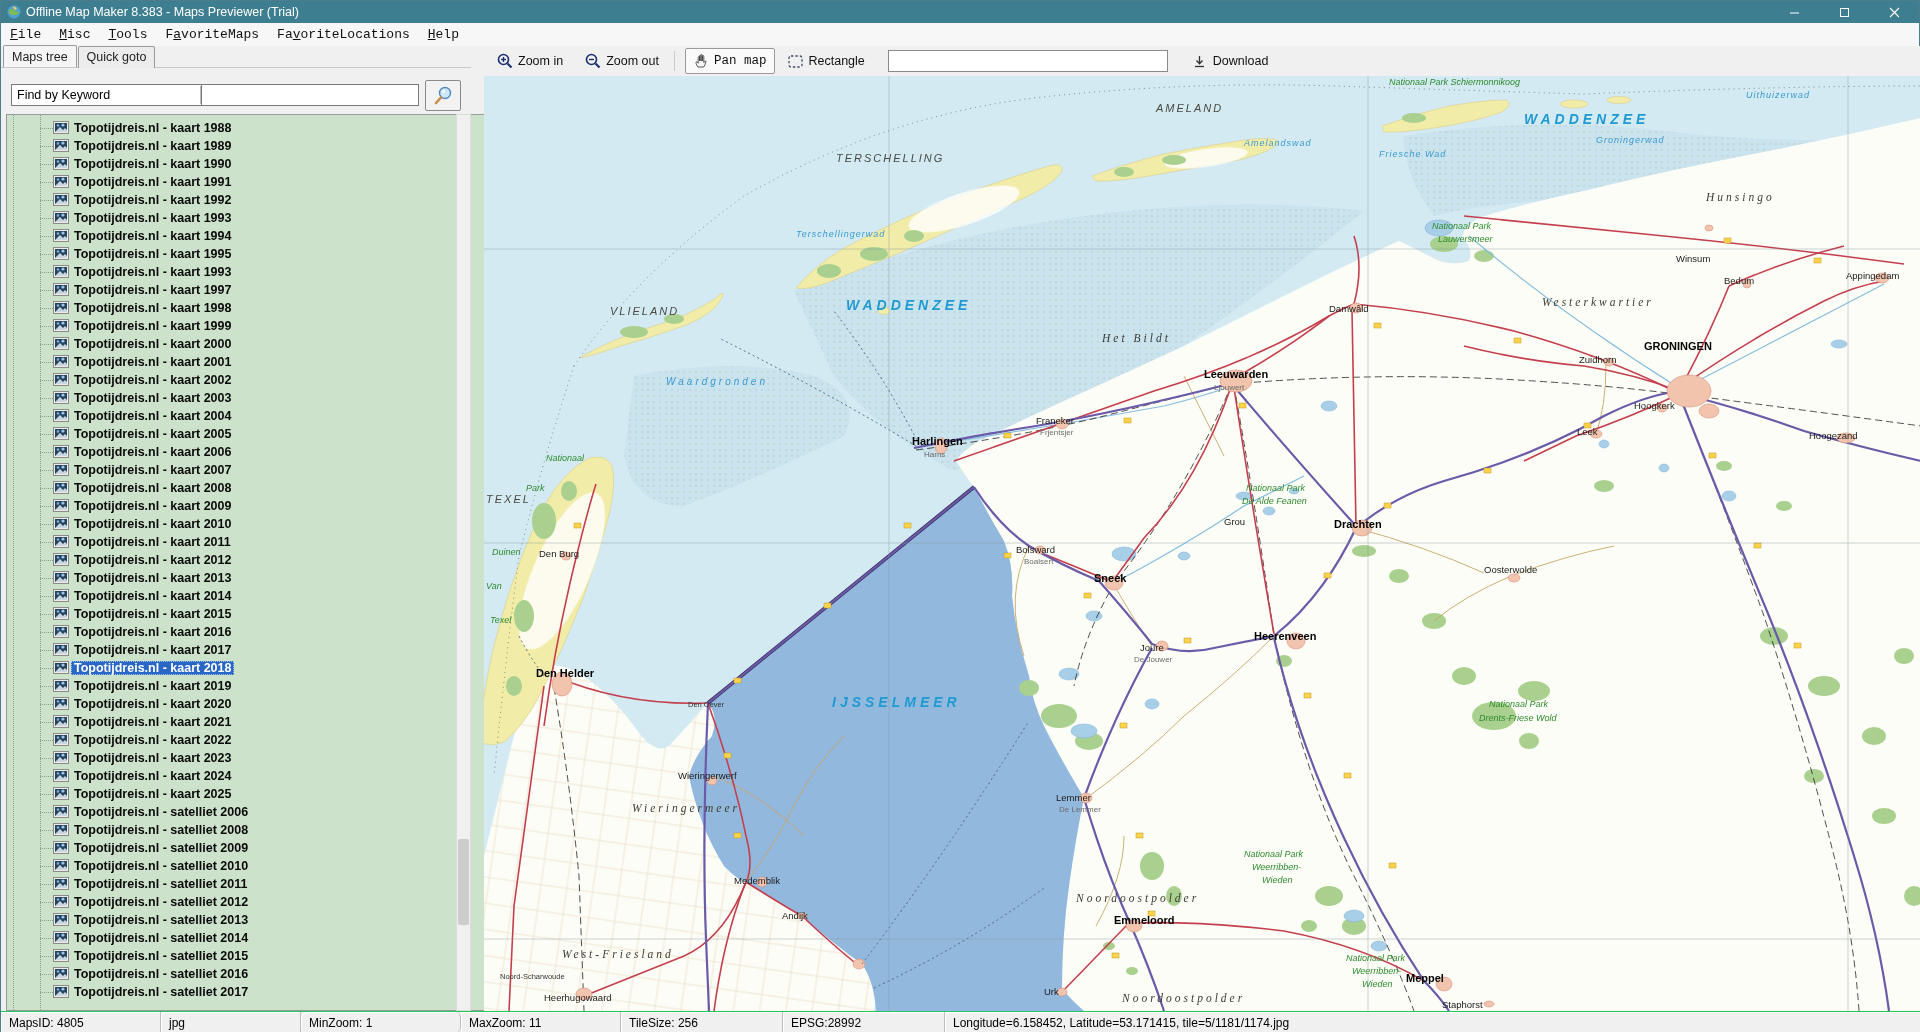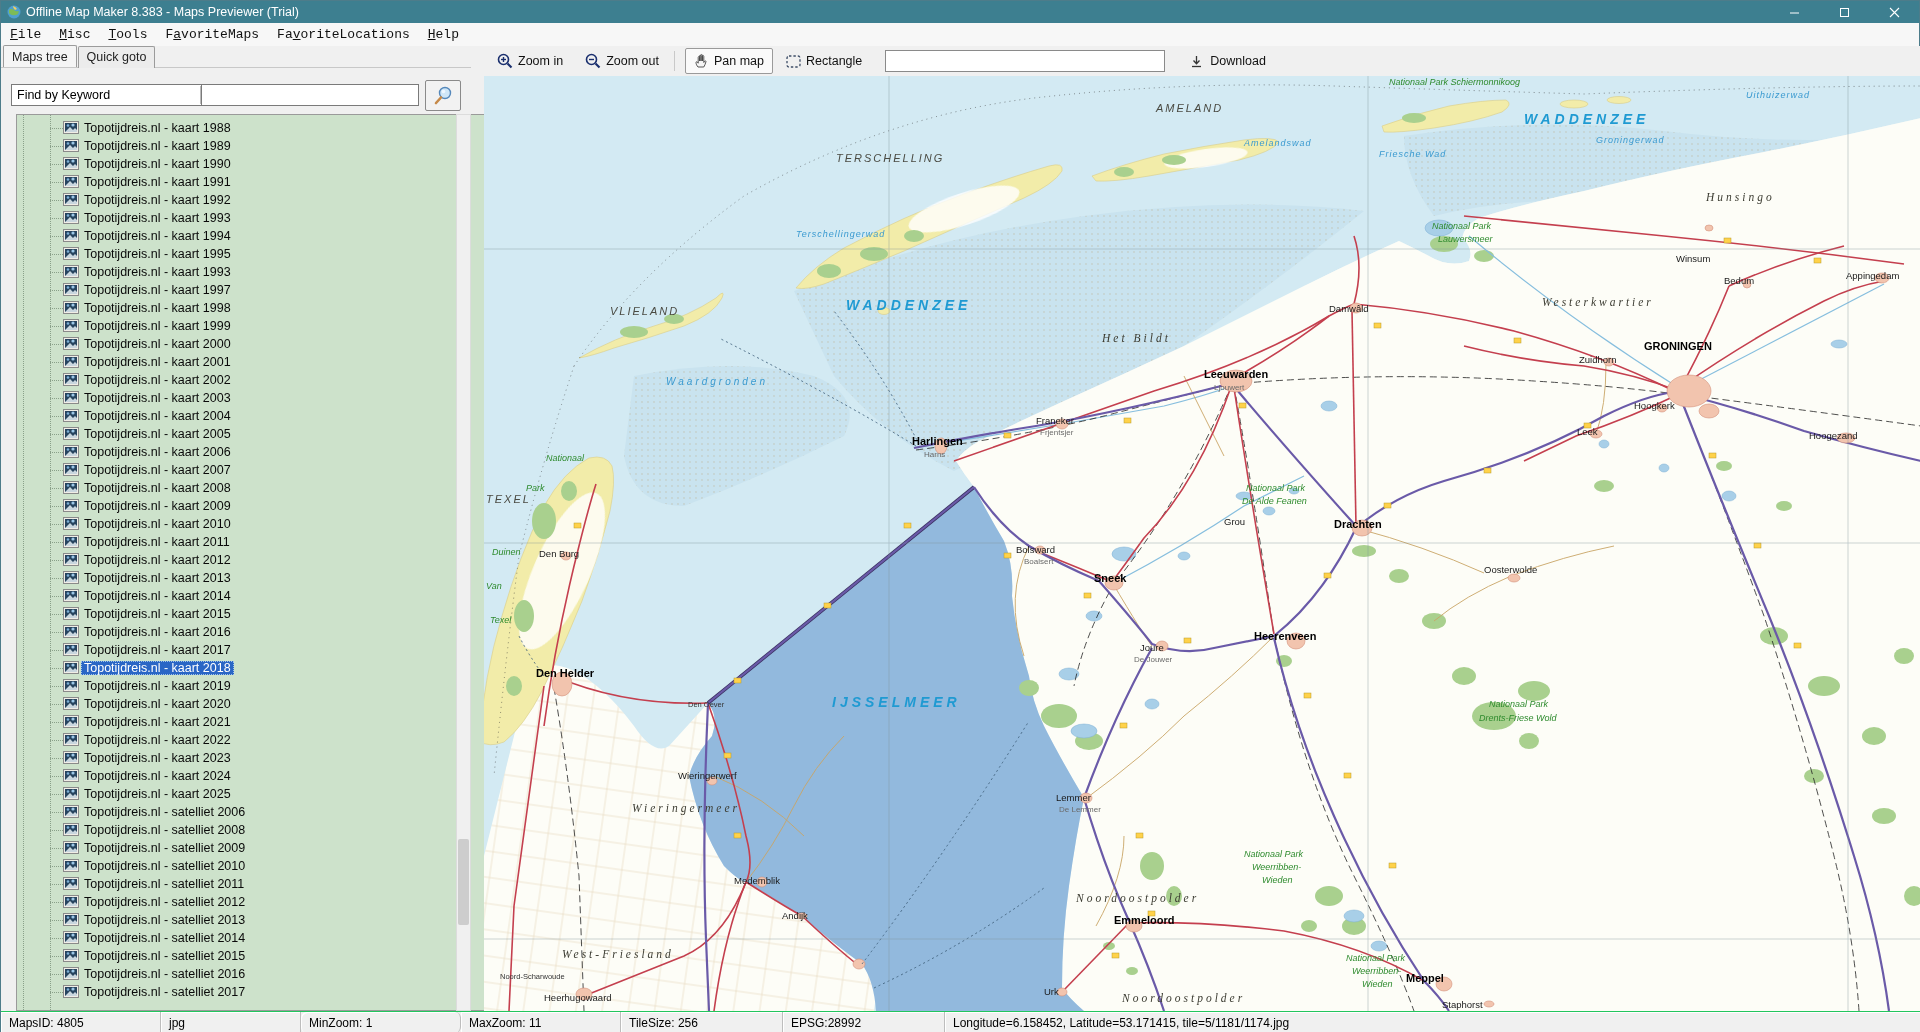--- a/index.html
+++ b/index.html
@@ -31,38 +31,38 @@
   .search-row { position:absolute; left:0; top:22px; width:470px; height:46px; background:#f0f0f0; }
   .combo { position:absolute; left:10px; top:16px; width:208px; height:22px; background:#fff;
            border:1px solid #7a7a7a; font-size:12.5px; display:flex; align-items:center; padding-left:5px;text-align:right; }
   .combo .arrowbox { position:absolute; right:1px; top:1px; bottom:1px; width:17px; background:#e8e8e8;
                      border-left:1px solid #bbb; display:flex; align-items:center; justify-content:center; }
   .searchbox { position:absolute; left:200px; top:16px; width:218px; height:22px; border:1px solid #7a7a7a;
                background:#fff; font-size:12.5px; padding:0 4px; font-family:"Liberation Sans",sans-serif; }
   .search-btn { position:absolute; left:424px; top:12px; width:36px; height:31px; background:#f2f2f2;
                 border:1px solid #8a8a8a; border-radius:2px; display:flex; align-items:center; justify-content:center; }
 
-  .tree { position:absolute; left:15px; top:68px; width:520px; height:897px; background:#cde2cb;
-          border:1px solid #9a9a9a; border-right:none; overflow:hidden; }
+  .tree { position:absolute; left:5px; top:68px; width:520px; height:897px; background:#cde2cb;
+          border:1px solid #9a9a9a; border-right:none; overflow:hidden;font-weight:bold; }
   .tree-guide { position:absolute; top:0; bottom:0; border-left:1px dotted #89a089; }
   .tree-rows { position:absolute; left:0; top:4px; width:100%; }
   .tree-row { position:relative; height:18px; display:flex; align-items:center; padding-left:64px;
               font-size:12.5px; color:#0a0a0a; white-space:nowrap; }
   .tree-row::before { content:""; position:absolute; left:33px; top:9px; width:13px; border-top:1px dotted #89a089; }
   .tree-row .ticon { position:absolute; left:46px; top:2px; width:16px; height:13px; }
   .tree-row .tlabel { padding:0 3px; }
   .tree-row.selected .tlabel { background:#2a66c5; color:#fff; outline:1px dotted #9fc3e8; outline-offset:-1px; }
   .tree-scroll { position:absolute; left:455px; top:68px; width:15px; height:897px; background:#f0f0f0; border:1px solid #dcdcdc; }
   .tree-thumb { position:absolute; left:1px; width:11px; top:724px; height:86px; background:#cdcdcd; border-radius:2px; }
 
   
   .toolbar { position:absolute; left:483px; top:45px; width:1437px; height:30px; background:#f0f0f0;
              display:flex; align-items:center; font-size:12.5px; color:#111; }
   .tbtn { display:flex; align-items:center; gap:5px; padding:4px 8px; margin-left:4px; border:1px solid transparent; }
-  .tbtn.checked { background:#fafafa; border:1px solid #9a9a9a; border-radius:2px; }
+  .tbtn.checked { background:#fafafa; border:1px solid #9a9a9a; border-radius:2px;font-family:Liberation Mono, monospace; }
   .tsep { width:1px; height:20px; background:#c9c9c9; margin:0 6px; }
   .tinput { width:280px; height:22px; border:1px solid #8a8a8a; background:#fff; margin-left:14px;
             font-family:"Liberation Sans",sans-serif; padding:0 4px; font-size:12.5px; }
   .tbtn-dl { display:flex; align-items:center; gap:6px; padding:4px 8px; margin-left:16px; }
 
   
   .map-wrap { position:absolute; left:483px; top:75px; width:1437px; height:935px; background:#d3eaf3; overflow:hidden; }
   .map-wrap svg { display:block; }
   text { font-family:"Liberation Sans",sans-serif; }
   .ml-sea-big { fill:#1f9ad2; font-size:14px; font-style:italic; letter-spacing:4px; font-weight:bold; }

